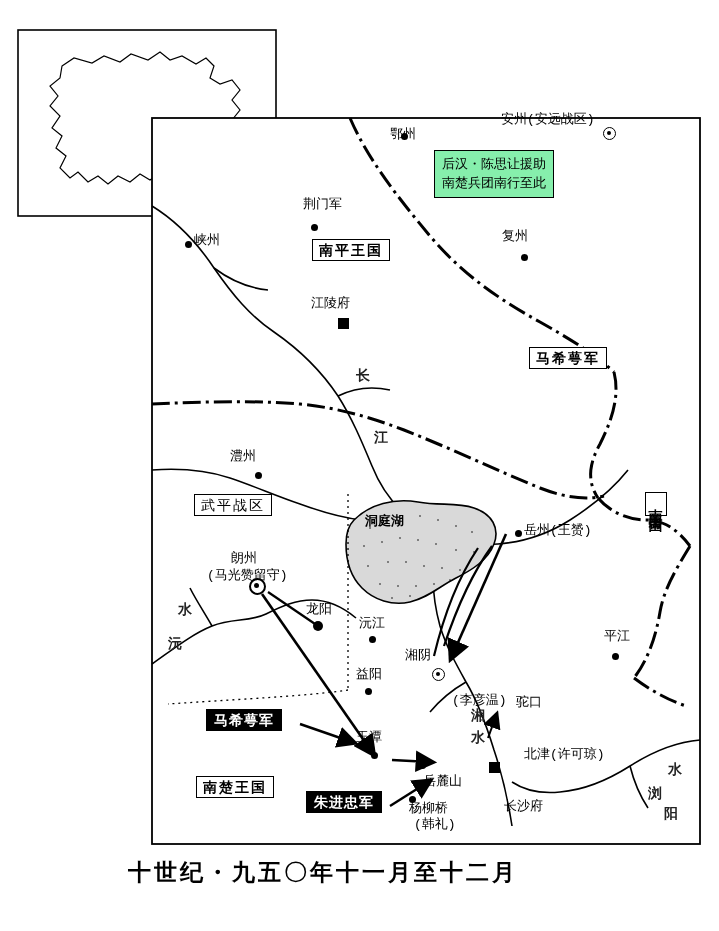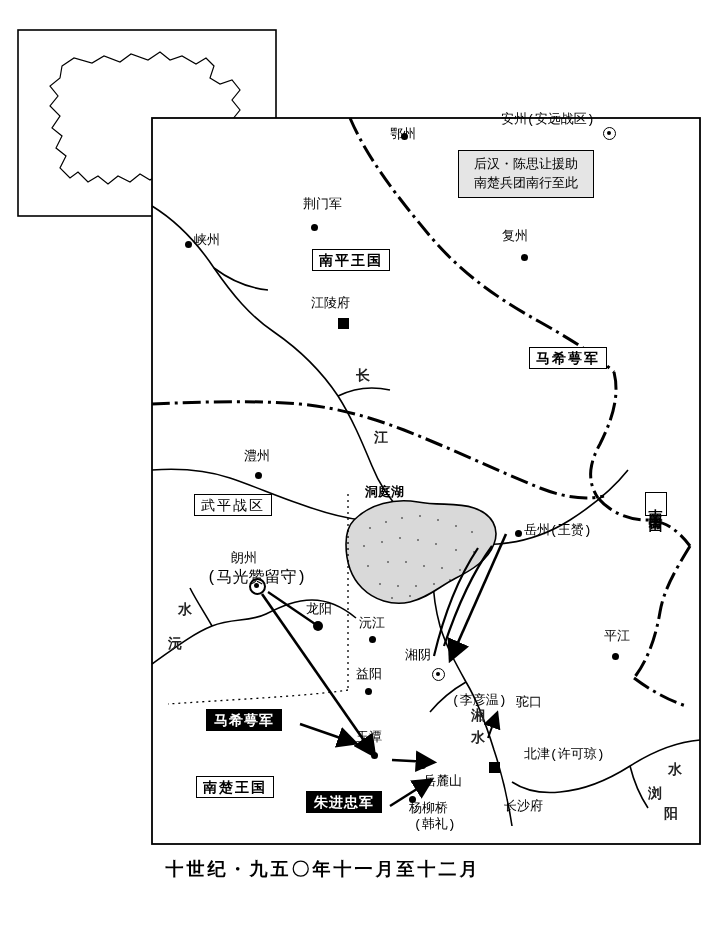--- a/index.html
+++ b/index.html
@@ -11,56 +11,56 @@
     overflow:hidden;
   }
   #map-root{position:absolute;left:0;top:0;width:719px;height:931px;}
   svg.layer{position:absolute;left:0;top:0;width:719px;height:931px;overflow:visible;}
 
   .lbl{position:absolute;white-space:nowrap;line-height:1.15;}
   .lbl.cn{font-family:Liberation Mono, monospace;}
 
   
   .place{font-size:13px;}
-  .place.small{font-size:16px;}
+  .place.small{font-size:13px;}
 
   
   .regionbox{
     border:1.6px solid #000;background:#fff;
     padding:2px 6px;font-size:14px;font-weight:bold;
     letter-spacing:2px;
   }
   .regionbox.vert{
     writing-mode:vertical-rl;
     text-orientation:upright;
     padding:5px 2px;
     letter-spacing:3px;
   }
   .regionbox.thin{border-width:1.3px;font-weight:normal;letter-spacing:2px;}
 
   
   .callout{
-    border:1.5px solid #000;background:#e5e5e5;
-    padding:4px 15px;font-size:13px;line-height:1.45;margin-left:24px;
+    border:1.5px solid #000;background:#86efac;
+    padding:4px 7px;font-size:13px;line-height:1.45;
   }
 
   
   .armybox{
     background:#000;color:#fff;
     padding:3px 8px;font-size:14px;font-weight:bold;
     letter-spacing:1px;
   }
 
   
   .river{font-size:14px;font-weight:bold;color:#222;}
 
   
   #title{
     position:absolute;left:0;top:855px;width:646px;text-align:center;
-    font-size:18px;font-weight:bold;letter-spacing:3px;line-height:1.55;
+    font-size:23px;font-weight:bold;letter-spacing:3px;line-height:1.55;
   }
 
   
   .dot{position:absolute;width:7px;height:7px;background:#000;border-radius:50%;}
   .sq{position:absolute;width:11px;height:11px;background:#000;}
   .ring{position:absolute;width:13px;height:13px;border:2px solid #000;border-radius:50%;}
   .ring:after{content:"";position:absolute;left:3px;top:3px;width:5px;height:5px;background:#000;border-radius:50%;}
   .ringsm{position:absolute;width:11px;height:11px;border:1.8px solid #000;border-radius:50%;}
   .ringsm:after{content:"";position:absolute;left:2.5px;top:2.5px;width:4px;height:4px;background:#000;border-radius:50%;}
 </style>
@@ -243,50 +243,50 @@
   <div class="dot" style="left:419px;top:762px;"></div>
   <div class="sq" style="left:489px;top:762px;"></div>
   <div class="dot" style="left:409px;top:796px;"></div>
 
   <div class="lbl cn place" style="left:390px;top:128px;">鄂州</div>
   <div class="lbl cn place" style="left:501px;top:113px;">安州(安远战区)</div>
   <div class="lbl cn place" style="left:303px;top:198px;">荆门军</div>
   <div class="lbl cn place" style="left:502px;top:230px;">复州</div>
   <div class="lbl cn place" style="left:194px;top:234px;">峡州</div>
   <div class="lbl cn place" style="left:311px;top:297px;text-align:center;">江陵府</div>
-  <div class="lbl cn place" style="left:244px;top:450px;">澧州</div>
+  <div class="lbl cn place" style="left:230px;top:450px;">澧州</div>
   <div class="lbl cn place" style="left:524px;top:524px;">岳州(王赟)</div>
   <div class="lbl cn place" style="left:231px;top:552px;">朗州</div>
   <div class="lbl cn place small" style="left:207px;top:569px;">(马光赞留守)</div>
   <div class="lbl cn place" style="left:306px;top:603px;">龙阳</div>
   <div class="lbl cn place" style="left:359px;top:617px;">沅江</div>
   <div class="lbl cn place" style="left:405px;top:649px;">湘阴</div>
   <div class="lbl cn place" style="left:604px;top:630px;">平江</div>
   <div class="lbl cn place" style="left:356px;top:668px;">益阳</div>
   <div class="lbl cn place" style="left:356px;top:731px;">玉潭</div>
   <div class="lbl cn place" style="left:423px;top:775px;">岳麓山</div>
   <div class="lbl cn place" style="left:524px;top:748px;">北津(许可琼)</div>
   <div class="lbl cn place" style="left:504px;top:800px;">长沙府</div>
   <div class="lbl cn place" style="left:409px;top:802px;">杨柳桥</div>
   <div class="lbl cn place" style="left:414px;top:818px;">(韩礼)</div>
   <div class="lbl cn place" style="left:452px;top:694px;">(李彦温)</div>
   <div class="lbl cn place" style="left:516px;top:696px;">驼口</div>
-  <div class="lbl cn place" style="left:365px;top:486px;font-weight:bold;">洞庭湖</div>
+  <div class="lbl cn place" style="left:365px;top:515px;font-weight:bold;">洞庭湖</div>
 
   <div class="lbl cn river" style="left:356px;top:368px;">长</div>
   <div class="lbl cn river" style="left:374px;top:430px;">江</div>
   <div class="lbl cn river" style="left:168px;top:636px;">沅</div>
   <div class="lbl cn river" style="left:178px;top:602px;">水</div>
   <div class="lbl cn river" style="left:471px;top:708px;">湘</div>
   <div class="lbl cn river" style="left:471px;top:730px;">水</div>
   <div class="lbl cn river" style="left:648px;top:786px;">浏</div>
   <div class="lbl cn river" style="left:664px;top:806px;">阳</div>
   <div class="lbl cn river" style="left:668px;top:762px;">水</div>
 
-  <div class="lbl regionbox" style="left:312px;top:249px;">南平王国</div>
+  <div class="lbl regionbox" style="left:312px;top:239px;">南平王国</div>
   <div class="lbl regionbox" style="left:529px;top:347px;">马希萼军</div>
   <div class="lbl regionbox vert" style="left:645px;top:492px;">南唐帝国</div>
   <div class="lbl regionbox" style="left:196px;top:776px;">南楚王国</div>
   <div class="lbl regionbox thin" style="left:194px;top:494px;">武平战区</div>
 
   <div class="lbl callout" style="left:434px;top:150px;">
     <div>后汉・陈思让援助</div>
     <div>南楚兵团南行至此</div>
   </div>
 

